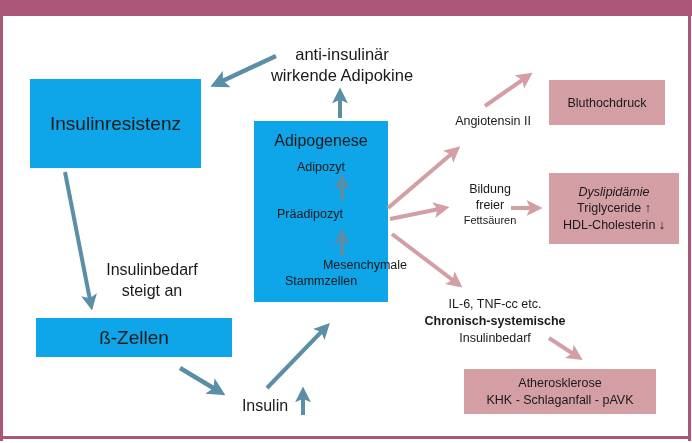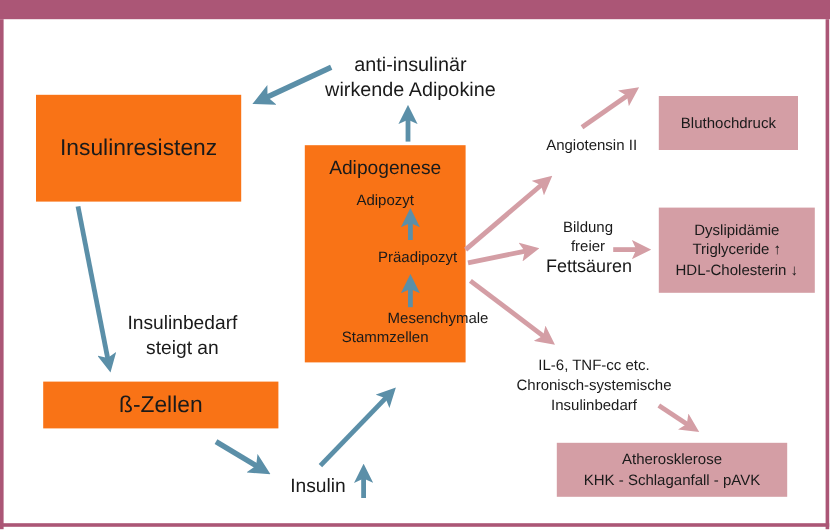--- a/index.html
+++ b/index.html
@@ -4,21 +4,21 @@
 <style>
   html, body { margin: 0; padding: 0; background: #ffffff; }
   body { width: 692px; height: 443px; position: relative; overflow: hidden;
          font-family: "Liberation Sans", "DejaVu Sans", sans-serif; color: #1a1a1a; }
   .frame { position: absolute; left: 0; top: 0; width: 692px; height: 443px; box-sizing: border-box; }
   .topbar { position: absolute; left: 0; top: 0; width: 692px; height: 16px; background: #ab5676; }
   .border-left { position: absolute; left: 0; top: 16px; width: 3px; height: 425px; background: #ab5676; }
   .border-right { position: absolute; left: 688px; top: 16px; width: 3px; height: 425px; background: #ab5676; }
   .border-bottom { position: absolute; left: 0; top: 436px; width: 691px; height: 3px; background: #ab5676; }
   .box { position: absolute; display: flex; flex-direction: column; align-items: center; justify-content: center; text-align: center; }
-  .blue { background: #f97316; }
+  .blue { background: #0ea5e9; }
   .pink { background: #d49ea5; }
   .t { position: absolute; text-align: center; white-space: nowrap; line-height: 1.2; }
   svg.arrows { position: absolute; left: 0; top: 0; }
 </style>
 </head>
 <body>
 
 <div class="frame">
   <div class="topbar"></div>
   <div class="border-left"></div>
@@ -31,30 +31,30 @@
 </div>
 
 <div class="box blue" style="left:36px; top:318px; width:196px; height:39px;justify-content:center;">
   <span style="font-size:19px;">ß-Zellen</span>
 </div>
 
 <div class="box blue" style="left:254px; top:121px; width:134px; height:181px; justify-content:flex-start;">
 </div>
 <div class="t" style="left:254px; width:134px; top:131px; font-size:16px;">Adipogenese</div>
 <div class="t" style="left:254px; width:134px; top:160px; font-size:12.5px;">Adipozyt</div>
-<div class="t" style="left:254px; width:112px; top:207px; font-size:12.5px;padding-left:38px;">Präadipozyt</div>
+<div class="t" style="left:254px; width:112px; top:207px; font-size:12.5px;">Präadipozyt</div>
 <div class="t" style="left:254px; width:134px; top:258px; font-size:12.5px;padding-left:44px;">Mesenchymale</div>
 <div class="t" style="left:254px; width:134px; top:274px; font-size:12.5px;">Stammzellen</div>
 
 <div class="box pink" style="left:549px; top:40px; width:116px; height:45px;margin-top:40px;">
   <span style="font-size:12.5px;">Bluthochdruck</span>
 </div>
 
 <div class="box pink" style="left:549px; top:173px; width:130px; height:71px; line-height:1.3;">
-  <span style="font-size:12.5px;">Dyslipidämie</span>
+  <span style="font-size:12.5px;font-style:italic;">Dyslipidämie</span>
   <span style="font-size:12.5px;">Triglyceride ↑</span>
   <span style="font-size:12.5px;">HDL-Cholesterin ↓</span>
 </div>
 
 <div class="box pink" style="left:464px; top:369px; width:192px; height:45px; line-height:1.3;">
   <span style="font-size:12.5px;">Atherosklerose</span>
   <span style="font-size:12.5px;">KHK - Schlaganfall - pAVK</span>
 </div>
 
 <div class="t" style="left:262px; width:160px; top:45px; font-size:16.5px;">anti-insulinär</div>
@@ -62,24 +62,24 @@
 
 <div class="t" style="left:92px; width:120px; top:260px; font-size:16px;">Insulinbedarf</div>
 <div class="t" style="left:92px; width:120px; top:281px; font-size:16px;">steigt an</div>
 
 <div class="t" style="left:234px; width:62px; top:396px; font-size:16px;">Insulin</div>
 
 <div class="t" style="left:443px; width:100px; top:114px; font-size:12.5px;">Angiotensin II</div>
 
 <div class="t" style="left:455px; width:70px; top:182px; font-size:12.5px;">Bildung</div>
 <div class="t" style="left:455px; width:70px; top:198px; font-size:12.5px;">freier</div>
-<div class="t" style="left:455px; width:70px; top:214px; font-size:15px;">Fettsäuren</div>
+<div class="t" style="left:455px; width:70px; top:214px; font-size:11px;">Fettsäuren</div>
 
 <div class="t" style="left:420px; width:150px; top:297px; font-size:12.5px;">IL-6, TNF-cc etc.</div>
-<div class="t" style="left:420px; width:150px; top:314px; font-size:12.5px;">Chronisch-systemische</div>
+<div class="t" style="left:420px; width:150px; top:314px; font-size:12.5px;font-weight:bold;">Chronisch-systemische</div>
 <div class="t" style="left:420px; width:150px; top:331px; font-size:12.5px;">Insulinbedarf</div>
 
 <svg class="arrows" width="692" height="443">
   <defs>
     <marker id="ahBlue" markerWidth="4" markerHeight="4" refX="2.6" refY="2" orient="auto" markerUnits="strokeWidth">
       <path d="M0,0 L4,2 L0,4 L0.9,2 Z" fill="#5b8fa8"></path>
     </marker>
     <marker id="ahPink" markerWidth="4" markerHeight="4" refX="2.6" refY="2" orient="auto" markerUnits="strokeWidth">
       <path d="M0,0 L4,2 L0,4 L0.9,2 Z" fill="#d49ea5"></path>
     </marker>

